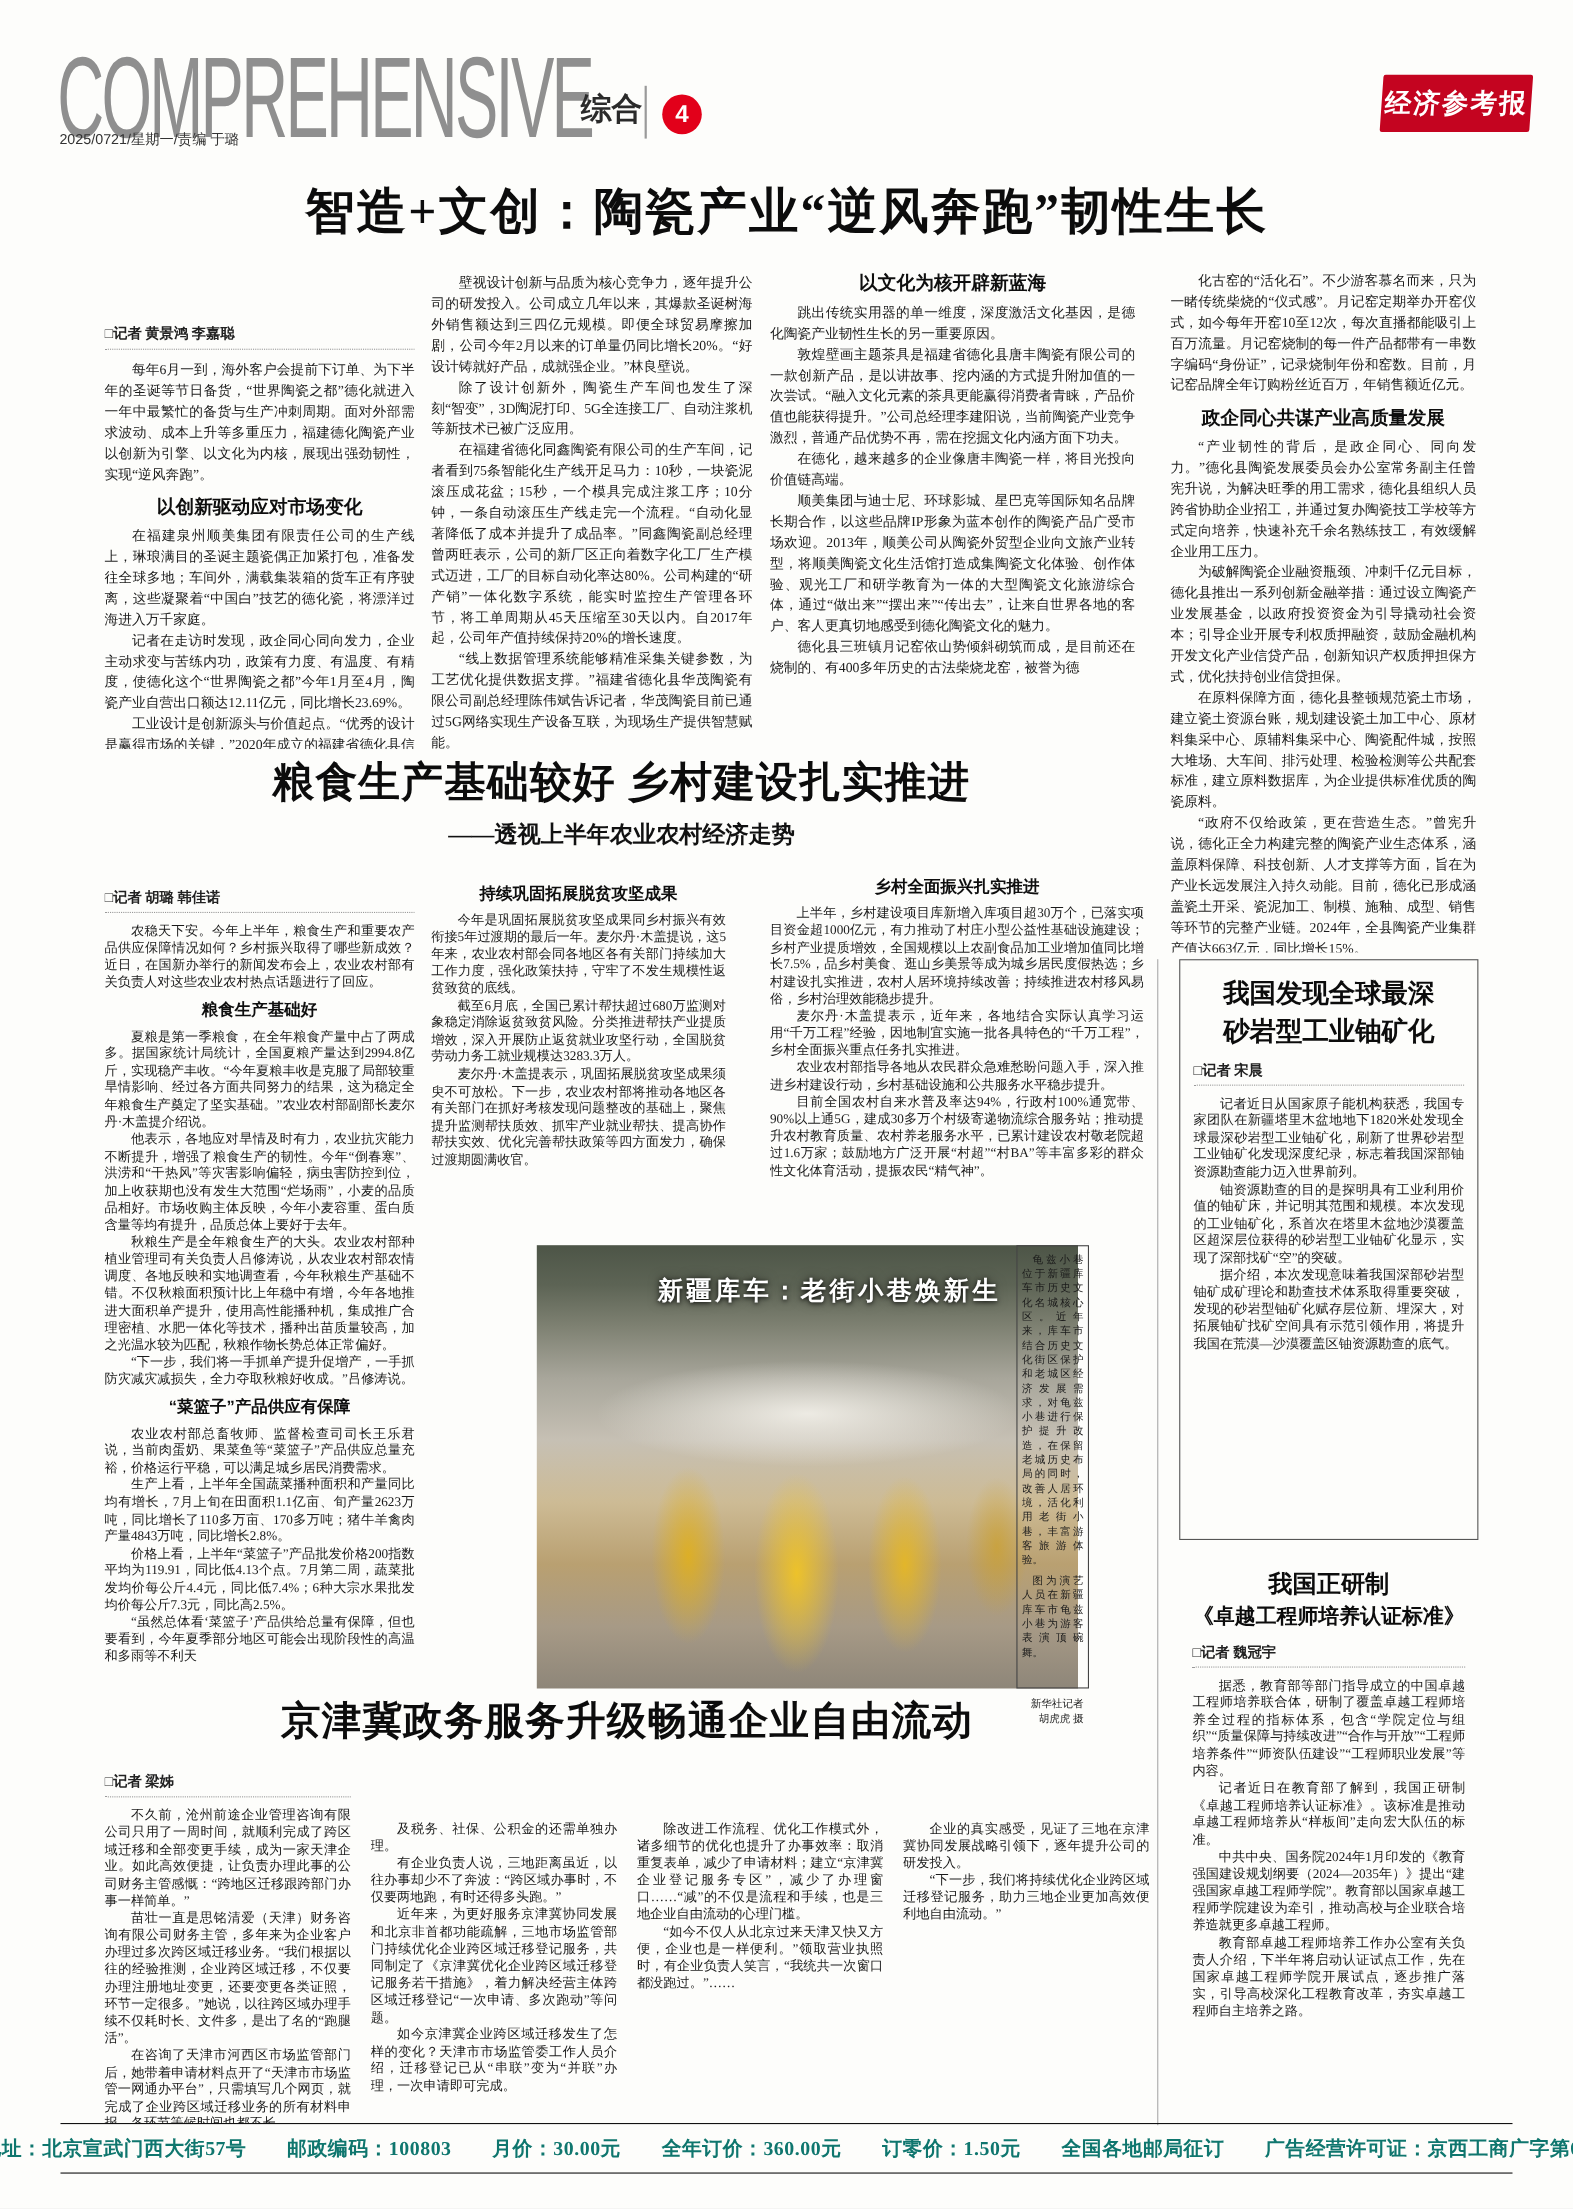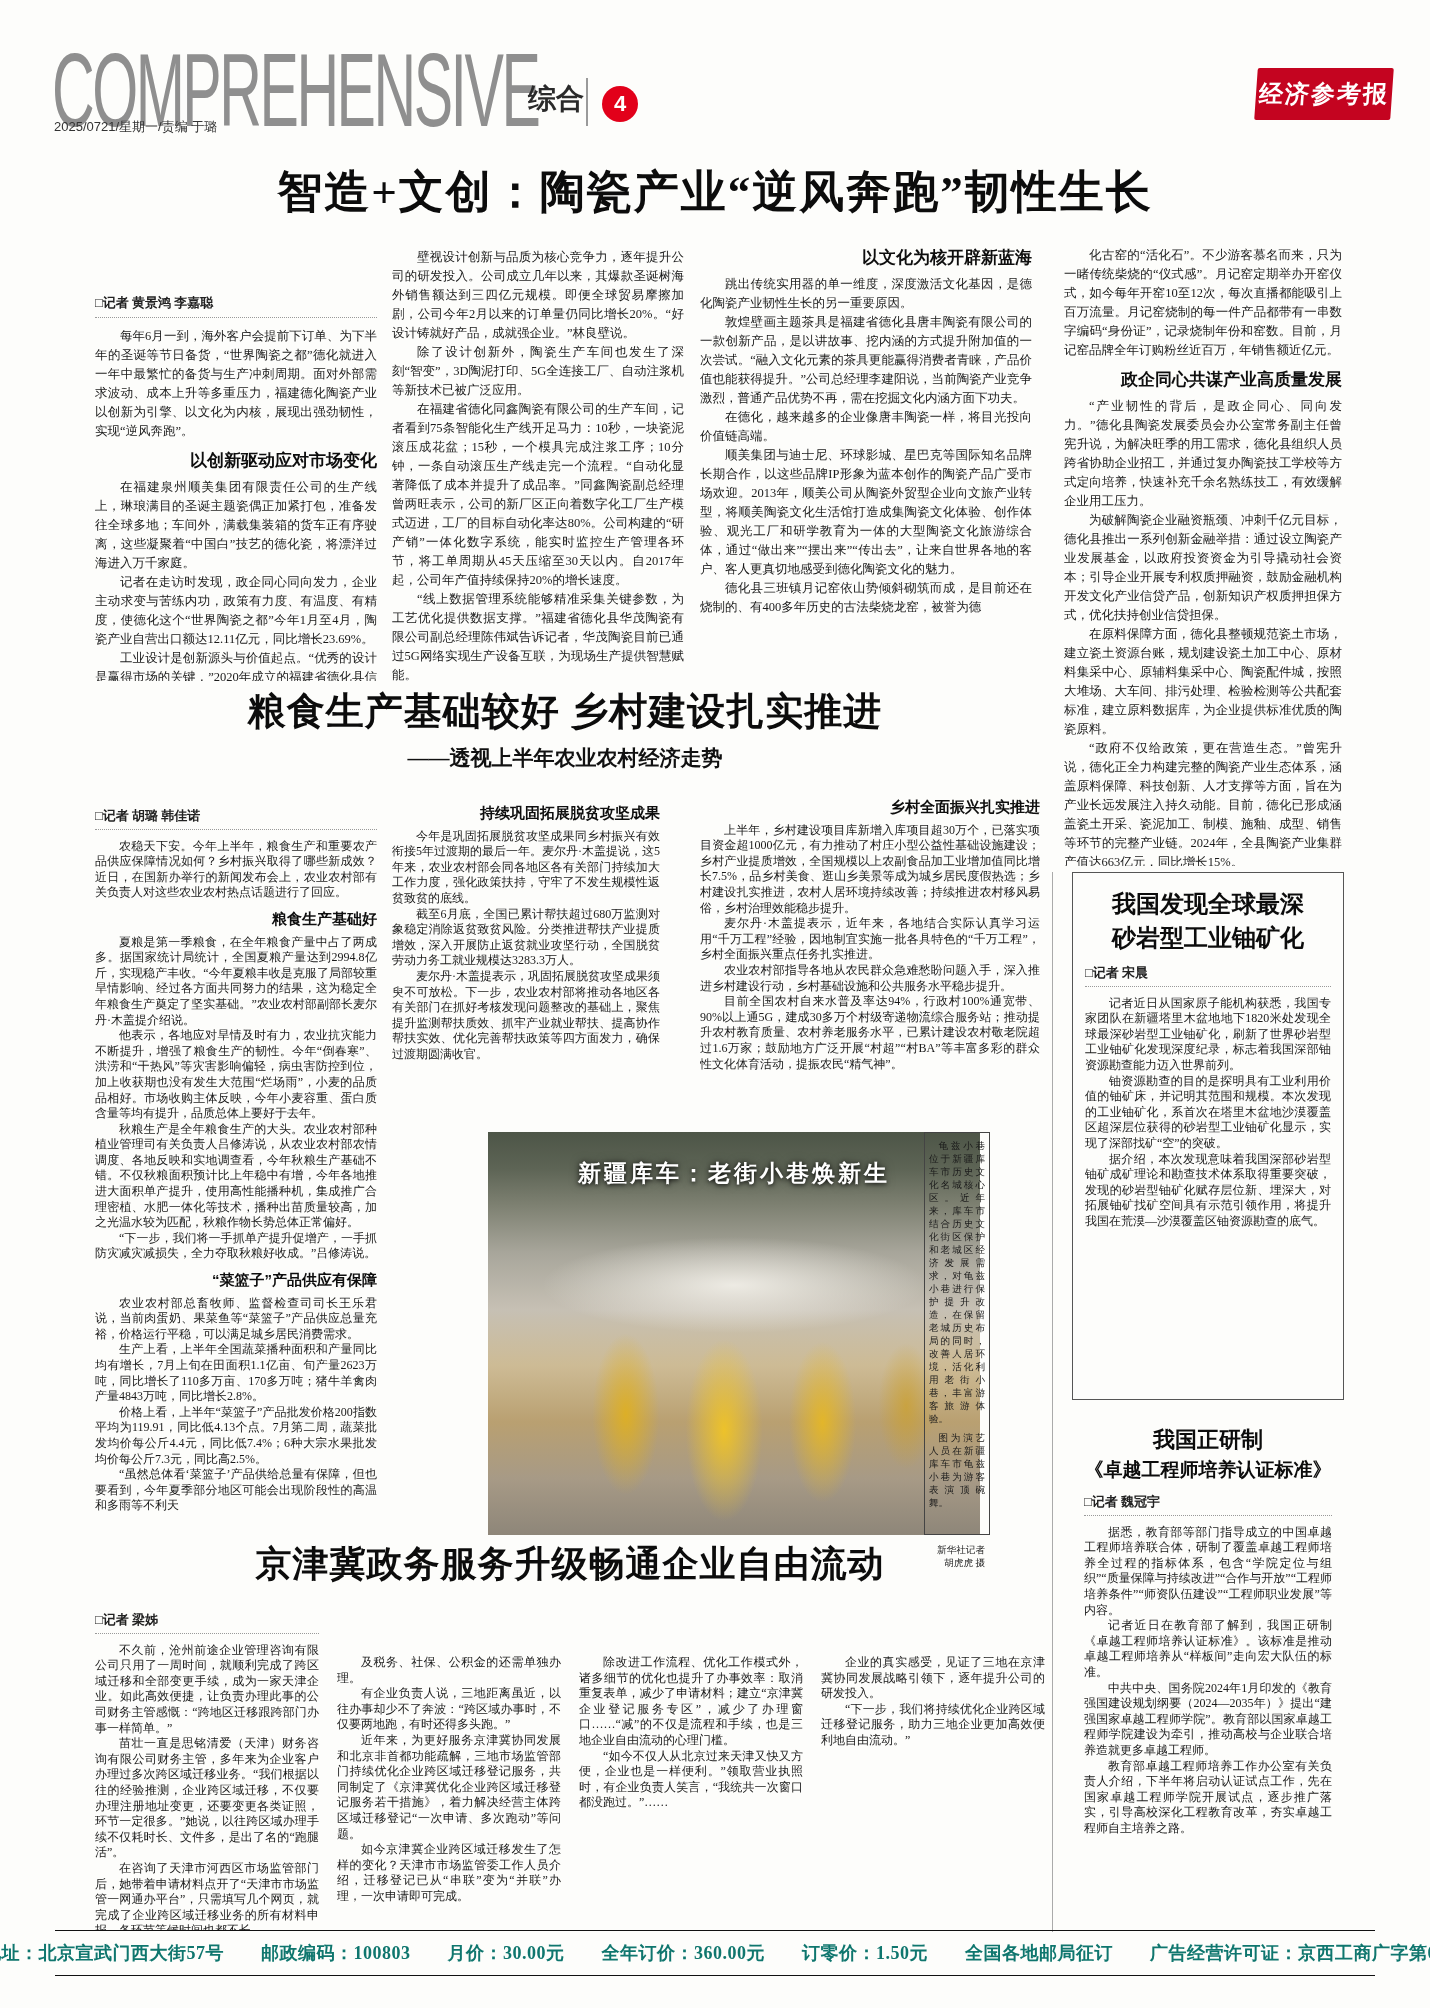--- a/index.html
+++ b/index.html
@@ -29,37 +29,37 @@
         font-size:21px;font-weight:bold;color:#111;}
   .hl3{position:absolute;left:95px;top:1540px;width:950px;text-align:center;margin:0;
         font-size:36px;font-weight:900;letter-spacing:1px;color:#0c0c0c;}
   
   .col{position:absolute;overflow:hidden;text-align:justify;}
   .c-a1{font-size:12.5px;line-height:19px;}
   .c-sm{font-size:12px;line-height:15.6px;}
   .paras p{margin:0;text-indent:2em;}
   .byline{font-size:13px;font-weight:bold;color:#222;border-bottom:1px dotted #999;
         padding-bottom:5px;margin-bottom:9px;text-indent:0;}
-  .subhead{font-family:"Liberation Sans","DejaVu Sans",sans-serif;text-align:right;
+  .subhead{font-family:"Liberation Sans","DejaVu Sans",sans-serif;text-align:center;
         font-weight:bold;margin:10px 0 8px;color:#0e0e0e;}
   .sh-a1{font-size:17px;}
   .sh-g{font-size:15px;}
   
   .photo{position:absolute;left:488px;top:1132px;width:492px;height:403px;overflow:hidden;
     background:
       radial-gradient(ellipse 55px 130px at 48% 74%, rgba(240,196,38,.95) 0%, rgba(240,196,38,0) 70%),
       radial-gradient(ellipse 48px 115px at 28% 70%, rgba(224,176,30,.9) 0%, rgba(224,176,30,0) 70%),
       radial-gradient(ellipse 48px 115px at 68% 72%, rgba(231,184,34,.9) 0%, rgba(231,184,34,0) 70%),
       radial-gradient(ellipse 40px 90px at 85% 68%, rgba(205,160,40,.7) 0%, rgba(205,160,40,0) 70%),
       radial-gradient(ellipse 240px 60px at 50% 38%, rgba(250,248,242,.8) 0%, rgba(250,248,242,0) 80%),
       linear-gradient(180deg,#4d5547 0%,#5d6455 9%,#7d8071 18%,#a8a69b 30%,#c6c0b4 44%,
                       #cdbb95 58%,#b9a071 72%,#a79a86 86%,#8e8679 100%);}
   .photo-title{position:absolute;top:26px;left:0;width:100%;text-align:center;color:#fff;
         font-size:23px;font-weight:bold;letter-spacing:3px;
-        text-shadow:0 1px 4px rgba(0,0,0,.85),0 0 10px rgba(0,0,0,.5);}
+        text-shadow:0 1px 4px rgba(0,0,0,.85),0 0 10px rgba(0,0,0,.5);padding-left:20px;}
   .capbox{position:absolute;left:924px;top:1132px;width:66px;height:403px;border:1px solid #444;
         box-sizing:border-box;padding:6px 4px;font-size:9.6px;line-height:13px;
         display:flex;flex-direction:column;justify-content:space-between;text-align:justify;gap:28px;}
   .capbox .paras p{text-indent:1em;margin-bottom:6px;}
   .credit{font-size:9.6px;line-height:13px;text-align:right;}
   
   .v-rule{position:absolute;left:1052px;top:872px;width:1px;height:1060px;background:#aaa;}
   .sidebox{position:absolute;left:1072px;top:872px;width:272px;height:528px;border:1px solid #555;
         box-sizing:border-box;padding:14px 12px 8px;overflow:hidden;text-align:justify;}
   .side2{position:absolute;left:1072px;top:1414px;width:272px;height:518px;box-sizing:border-box;

